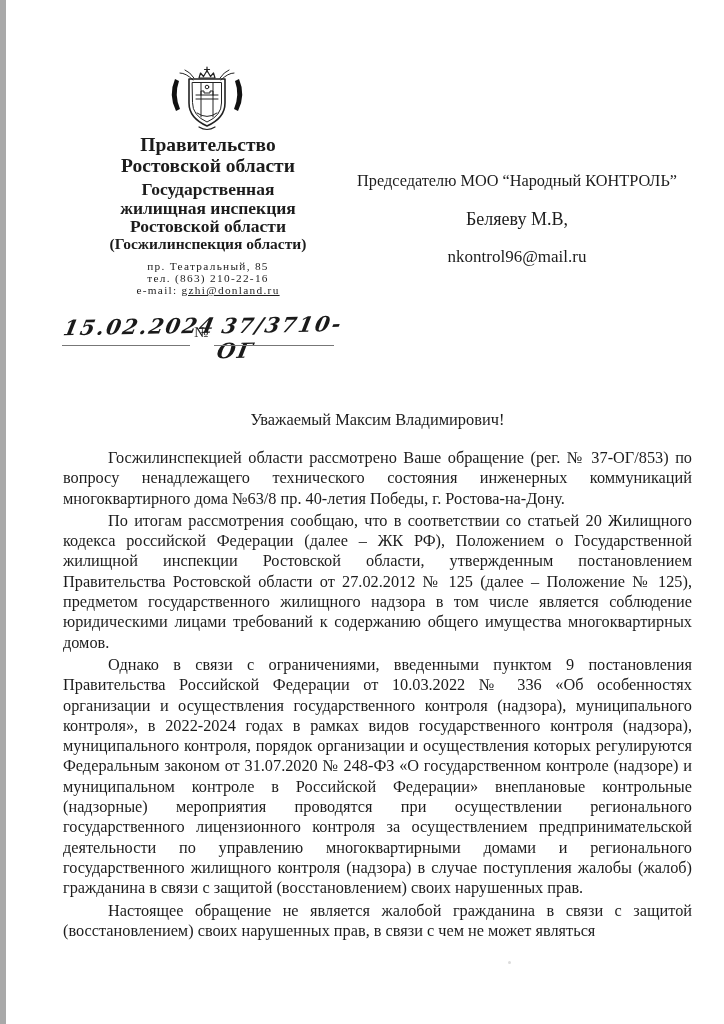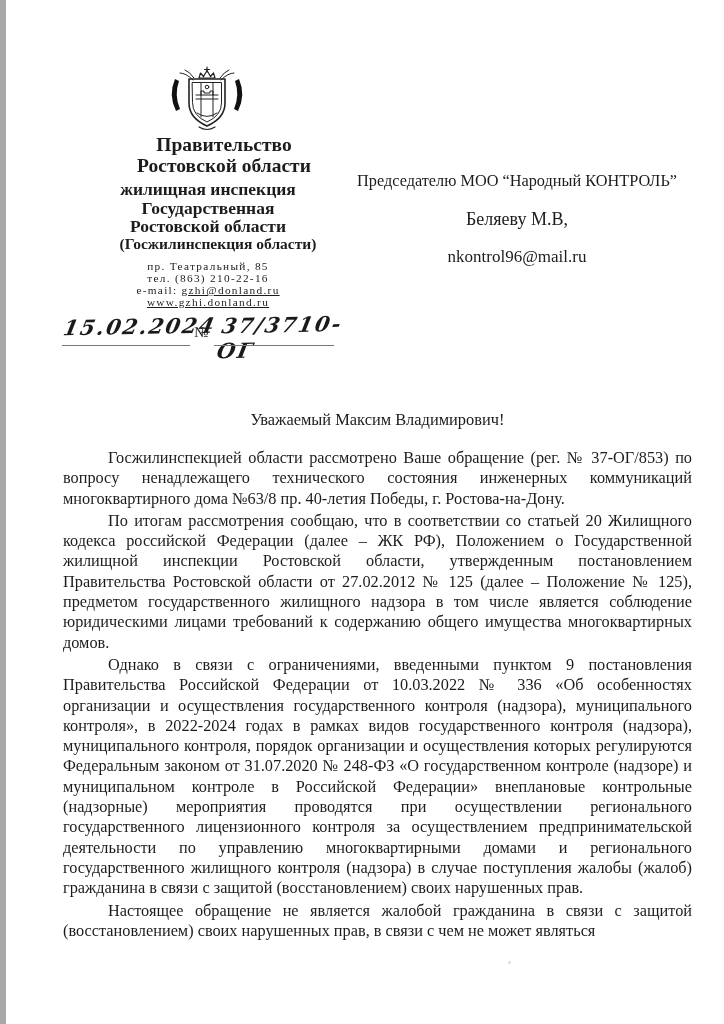--- a/index.html
+++ b/index.html
@@ -6,25 +6,25 @@
   body{
     width:724px;height:1024px;position:relative;overflow:hidden;
     background:#ffffff;color:#1c1c1c;
     font-family:"Liberation Serif", serif;
   }
   .scan-edge{position:absolute;left:0;top:0;width:6px;height:1024px;background:#a9a9a9;}
   .scan-dot{position:absolute;left:508px;top:961px;width:3px;height:3px;background:#dcdcdc;border-radius:50%;}
 
   
   .emblem{position:absolute;left:163px;top:64px;width:88px;height:70px;}
-  .gov-name{position:absolute;left:74px;top:134px;width:300px;text-align:center;
+  .gov-name{position:absolute;left:58px;top:134px;width:300px;text-align:center;
     font-weight:bold;font-size:19.5px;line-height:21px;}
   .org-name{position:absolute;left:58px;top:180px;width:300px;text-align:center;
     font-weight:bold;font-size:17.5px;line-height:18.6px;}
-  .org-short{position:absolute;left:68px;top:235px;width:300px;text-align:center;
+  .org-short{position:absolute;left:58px;top:235px;width:300px;text-align:center;
     font-weight:bold;font-size:15.5px;line-height:17px;}
   .contact{position:absolute;left:58px;top:260px;width:300px;text-align:center;
     font-size:11.3px;line-height:12.1px;letter-spacing:1.3px;}
   .contact .link{text-decoration:underline;}
 
   
   .ref-line{position:absolute;left:62px;top:312px;width:300px;height:38px;}
   .handwriting{
     font-family:"DejaVu Serif", serif;font-style:italic;
     letter-spacing:2px;color:#1a1a1a;display:inline-block;
@@ -71,32 +71,31 @@
     <path d="M36,62 q8,5 16,0" stroke-width="1.2"></path>
   </svg>
 </div>
 
 <div class="gov-name">
   <div>Правительство</div>
   <div>Ростовской области</div>
 </div>
 
 <div class="org-name">
+  <div>Государственная</div>
   <div>жилищная инспекция</div>
-  <div>Государственная</div>
   <div>Ростовской области</div>
 </div>
 
 <div class="org-short">(Госжилинспекция области)</div>
 
 <div class="contact">
   <div>пр. Театральный, 85</div>
   <div>тел. (863) 210-22-16</div>
   <div><span>e-mail: </span><span class="link">gzhi@donland.ru</span></div>
-  <div class="link">www.gzhi.donland.ru</div>
 </div>
 
 <div class="ref-line">
   <span class="handwriting hw-date">15.02.2024</span>
   <div class="date-underline"></div>
   <span class="no-label">№</span>
   <span class="handwriting hw-number">37/3710-ОГ</span>
   <div class="num-underline"></div>
 </div>
 

